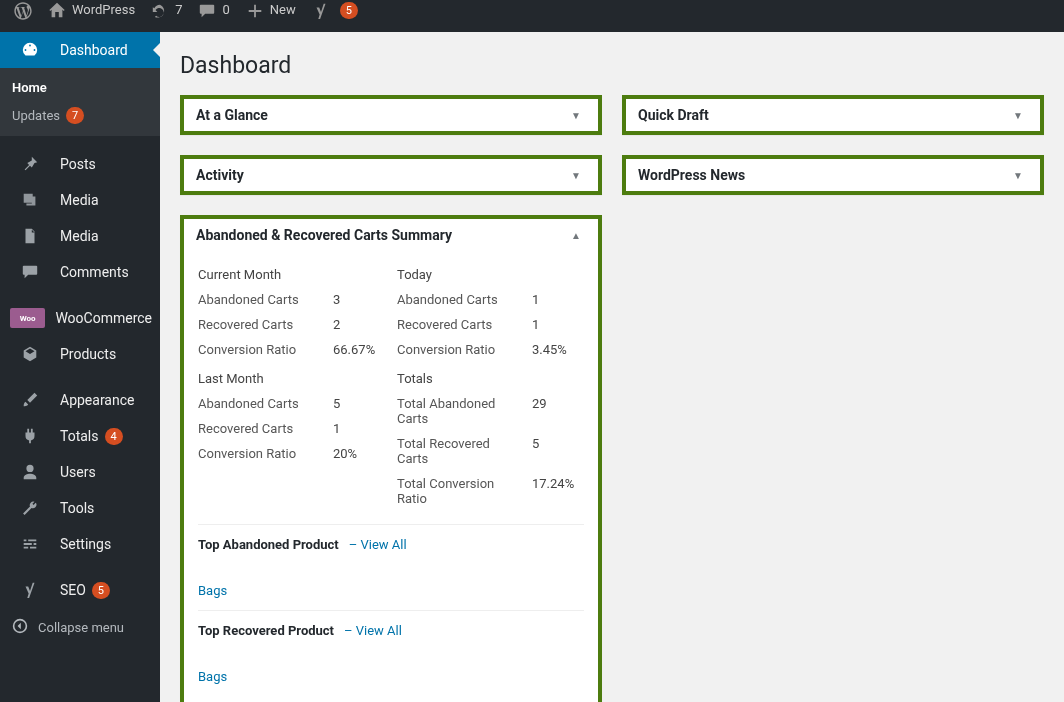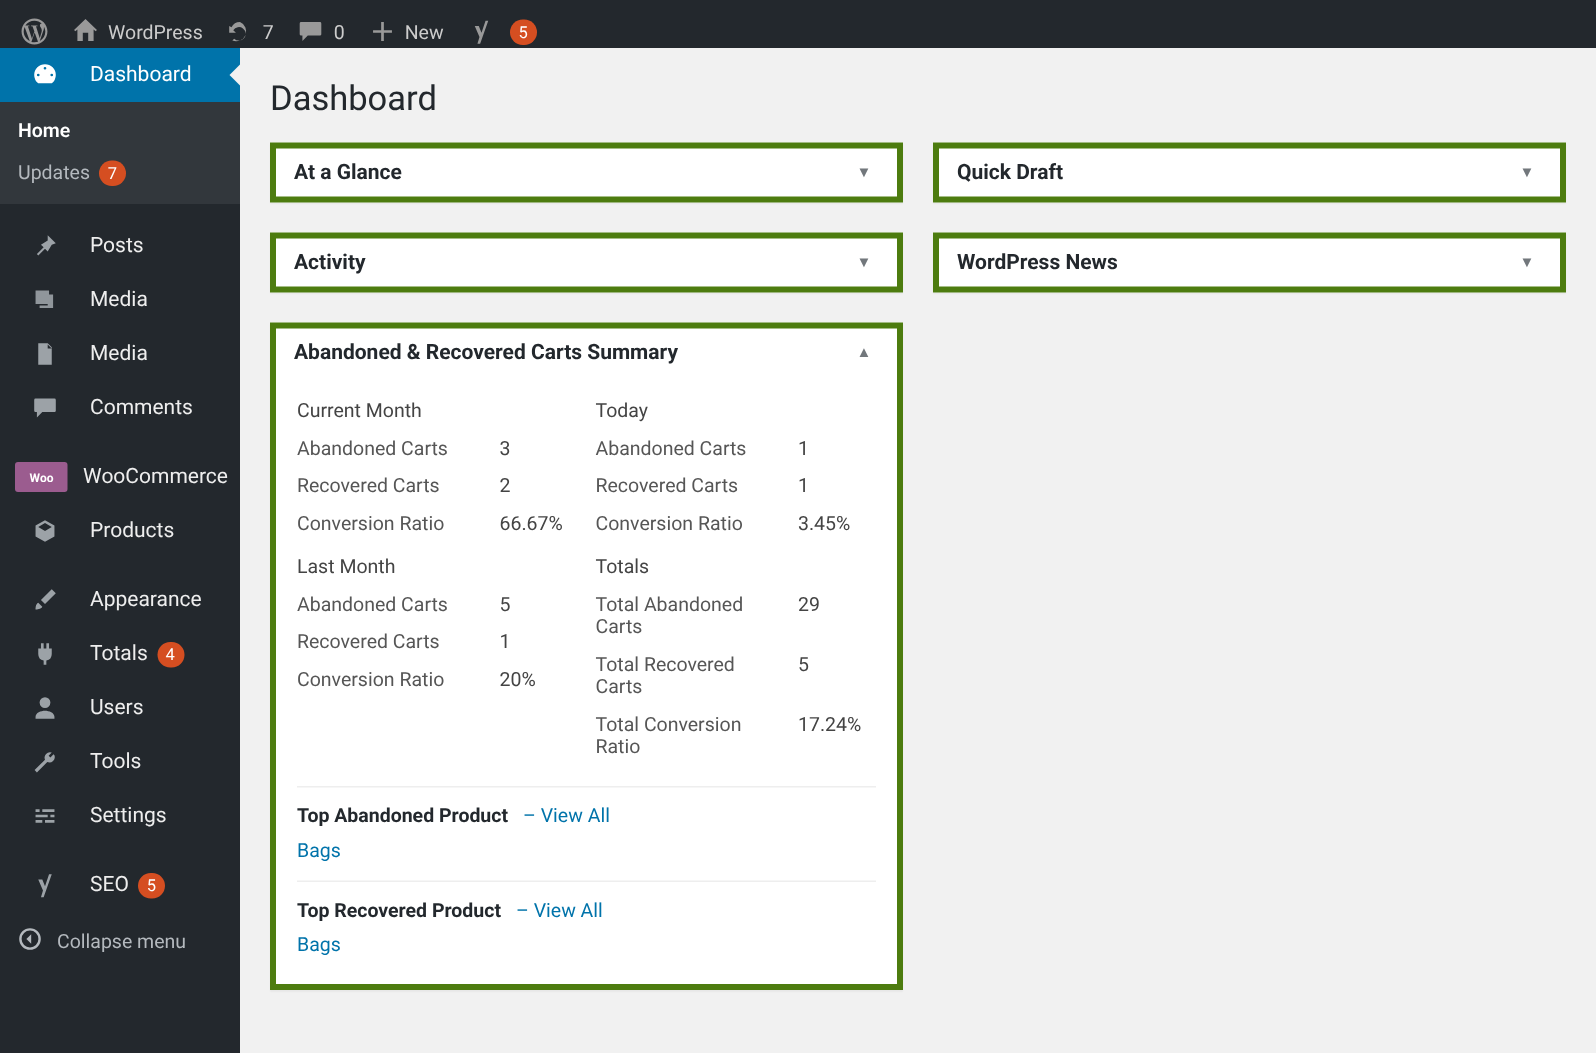--- a/index.html
+++ b/index.html
@@ -19,21 +19,21 @@
     height: 32px;
     background: #23282d;
     color: #eee;
     display: flex;
     align-items: center;
     padding: 0 6px;
     font-size: 13px;
   }
   .adminbar .ab-item {
     display: flex;
-    align-items: flex-end;
+    align-items: flex-start;
     color: #ccc;
     padding: 0 8px;
     height: 28px;
     cursor: pointer;
   }
   .adminbar .ab-item .icon {
     margin-right: 6px;
     display: inline-flex;
     align-items: center;
     justify-content: center;
@@ -193,21 +193,21 @@
   .hr-divider { height:1px; background:#eee; margin: 8px 0 12px; }
 
   .sub-header {
     display: flex;
     align-items: center;
     gap: 10px;
     margin: 4px 0 8px;
   }
   .sub-header strong { font-weight: 700; color: #23282d; font-size: 13px; }
   .view-all { color: #0073aa; font-size: 13px; }
-  .dash-link { color: #0073aa; font-size: 13px; margin-bottom: 4px; display: inline-block; }
+  .dash-link { color: #0073aa; font-size: 13px; margin-bottom: 4px; display: inline-block; margin-top: 23px; }
 </style>
 </head>
 <body>
 
 <div class="adminbar">
   <div class="ab-item only-icon">
     <span class="icon">
       <svg viewBox="0 0 20 20" width="18" height="18">
           <path fill="currentColor" d="M10 .4C4.7.4.4 4.7.4 10S4.7 19.6 10 19.6 19.6 15.3 19.6 10 15.3.4 10 .4zm-8 9.6c0-1.2.3-2.3.7-3.3l3.8 10.4C3.8 15.7 2 13 2 10zm8 8c-.8 0-1.5-.1-2.3-.3l2.4-7 2.5 6.8c0 .1 0 .1.1.1-.9.2-1.8.4-2.7.4zm1.1-11.8c.5 0 .9-.1.9-.1.4 0 .4-.7-.1-.6 0 0-1.3.1-2.2.1-.8 0-2.1-.1-2.1-.1-.4 0-.5.6 0 .6 0 0 .4.1.9.1L9.9 10l-1.8 5.4-3-9.2c.5 0 .9-.1.9-.1.4 0 .4-.7-.1-.6 0 0-1.3.1-2.2.1h-.5C4.7 3.3 7.2 2 10 2c2.1 0 4 .8 5.4 2.1h-.1c-.8 0-1.3.7-1.3 1.4 0 .6.4 1.2.8 1.8.3.5.6 1.2.6 2.1 0 .7-.3 1.5-.6 2.5L13.9 15l-2.8-8.8zm2.9 10.6l2.4-7c.5-1.1.6-2 .6-2.8v-.5c.6 1.1 1 2.4 1 3.7 0 2.8-1.5 5.3-3.8 6.6h-.2z"></path>
         </svg>

